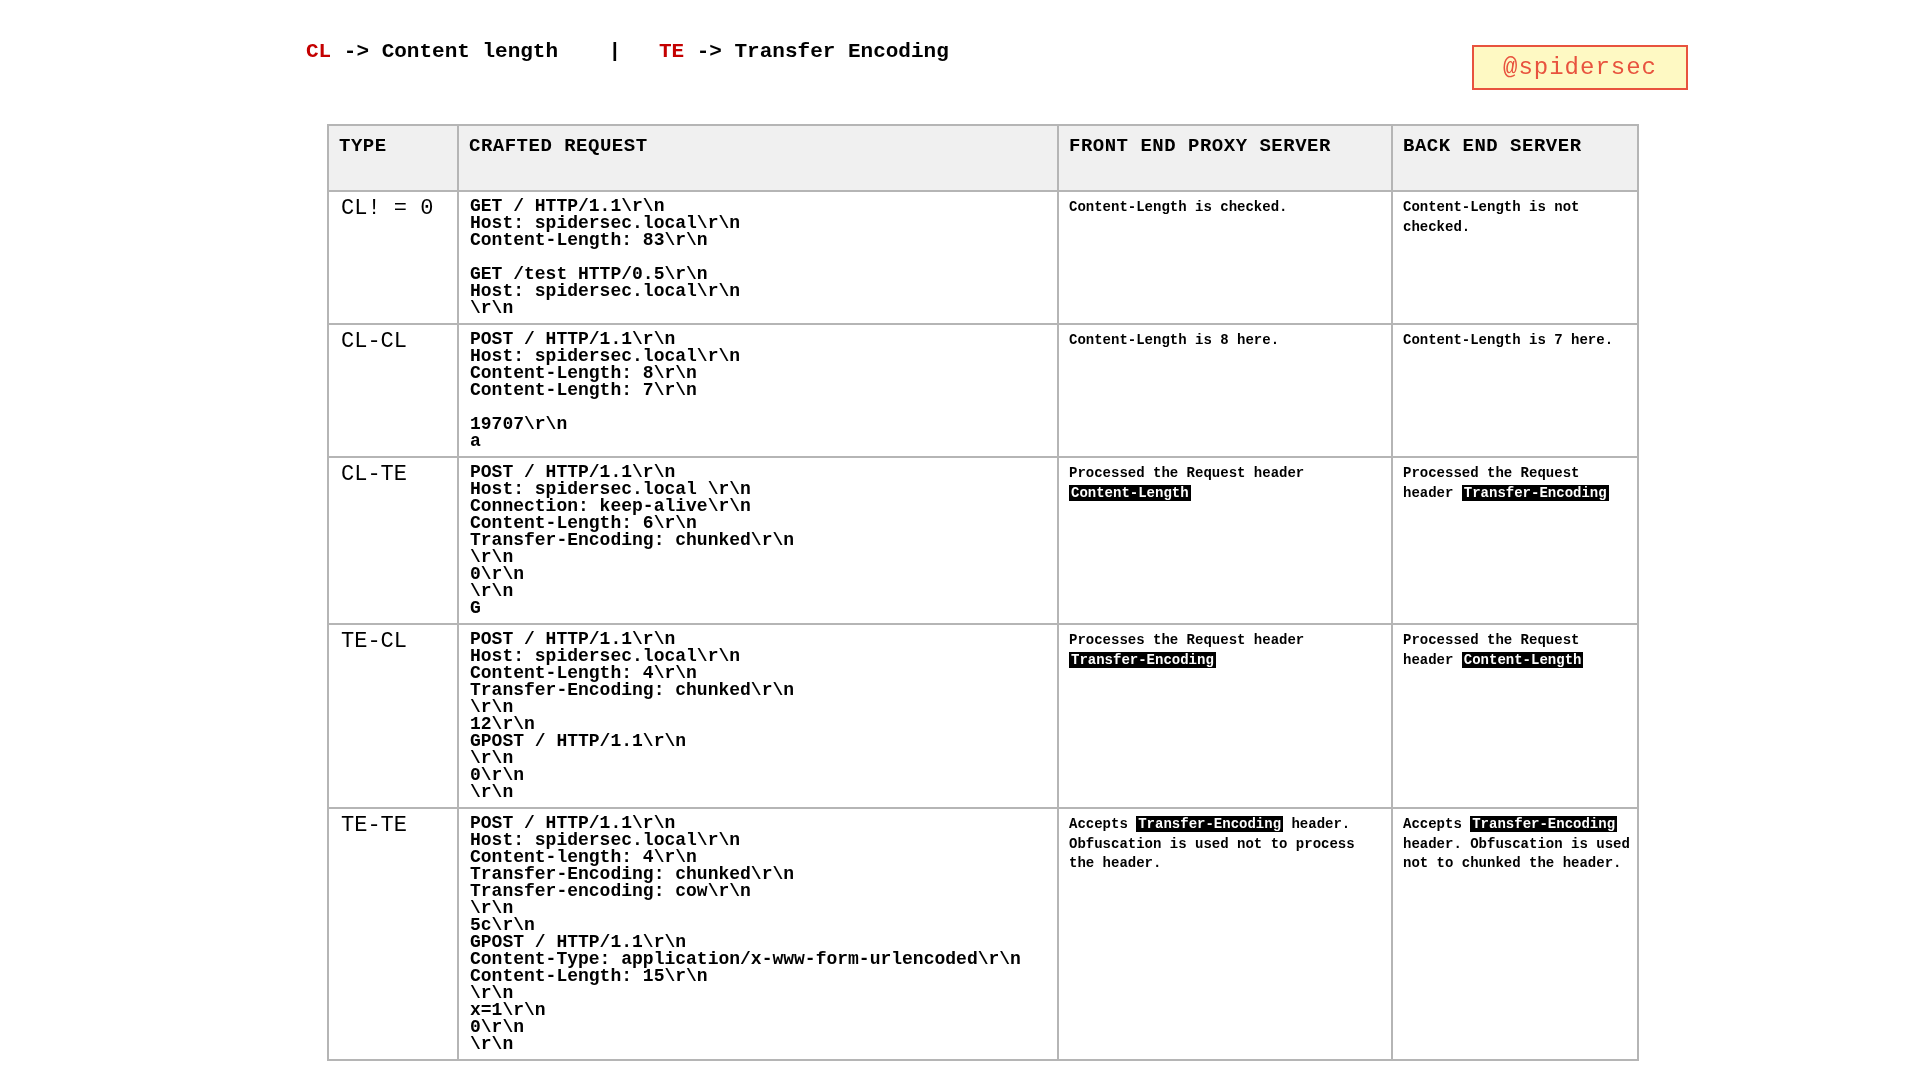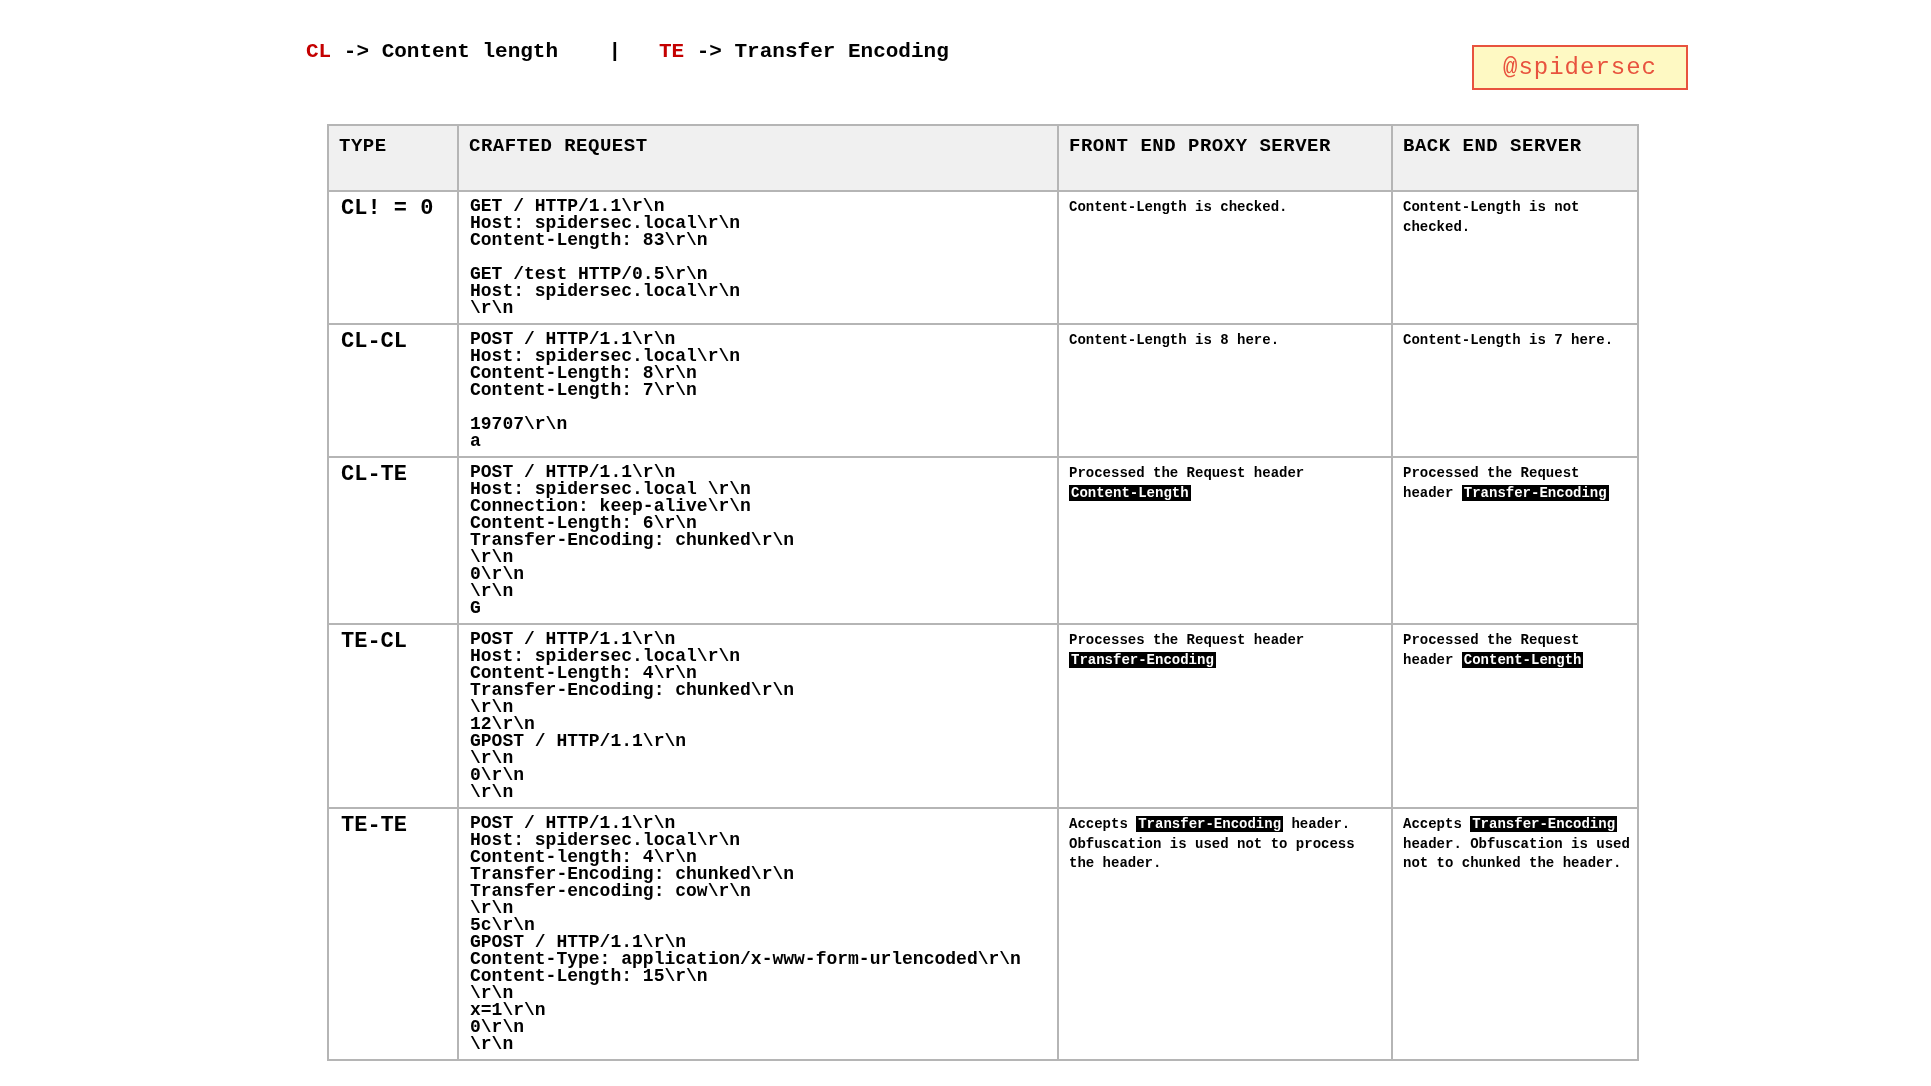--- a/index.html
+++ b/index.html
@@ -21,21 +21,21 @@
          border:2px solid var(--badge-red);padding:7px 29px;font-size:24px;
          font-weight:normal;letter-spacing:1px;background:#fef9c3;}
 
   
   table.smug{position:absolute;left:291px;top:124px;width:1310px;
              border-collapse:collapse;table-layout:fixed;
              border:2px solid var(--border);margin-left:36px;}
   table.smug th,table.smug td{border:2px solid var(--border);vertical-align:top;}
   table.smug th{background:var(--header-bg);height:66px;text-align:left;
                 font-size:19px;font-weight:bold;padding:9px 10px;letter-spacing:0.5px;}
-  td.type-cell{font-size:22px;font-weight:bold;padding:4px 6px 4px 12px;
+  td.type-cell{font-size:22px;font-weight:normal;padding:4px 6px 4px 12px;
                letter-spacing:0px;white-space:pre;}
   td.req-cell{padding:6px 8px 6px 11px;}
   td.req-cell .line{font-size:18px;font-weight:bold;line-height:17px;white-space:pre;}
   td.req-cell .line:empty::before{content:"\00a0";}
   td.desc-cell{padding:6px 8px 0 10px;}
   td.desc-cell .line{font-size:14px;font-weight:bold;line-height:19.5px;white-space:pre;}
   td.desc-cell .line:empty::before{content:"\00a0";}
   .hl{background:var(--hl-bg);color:var(--hl-fg);padding:0 2px;}
 </style>
 </head>

